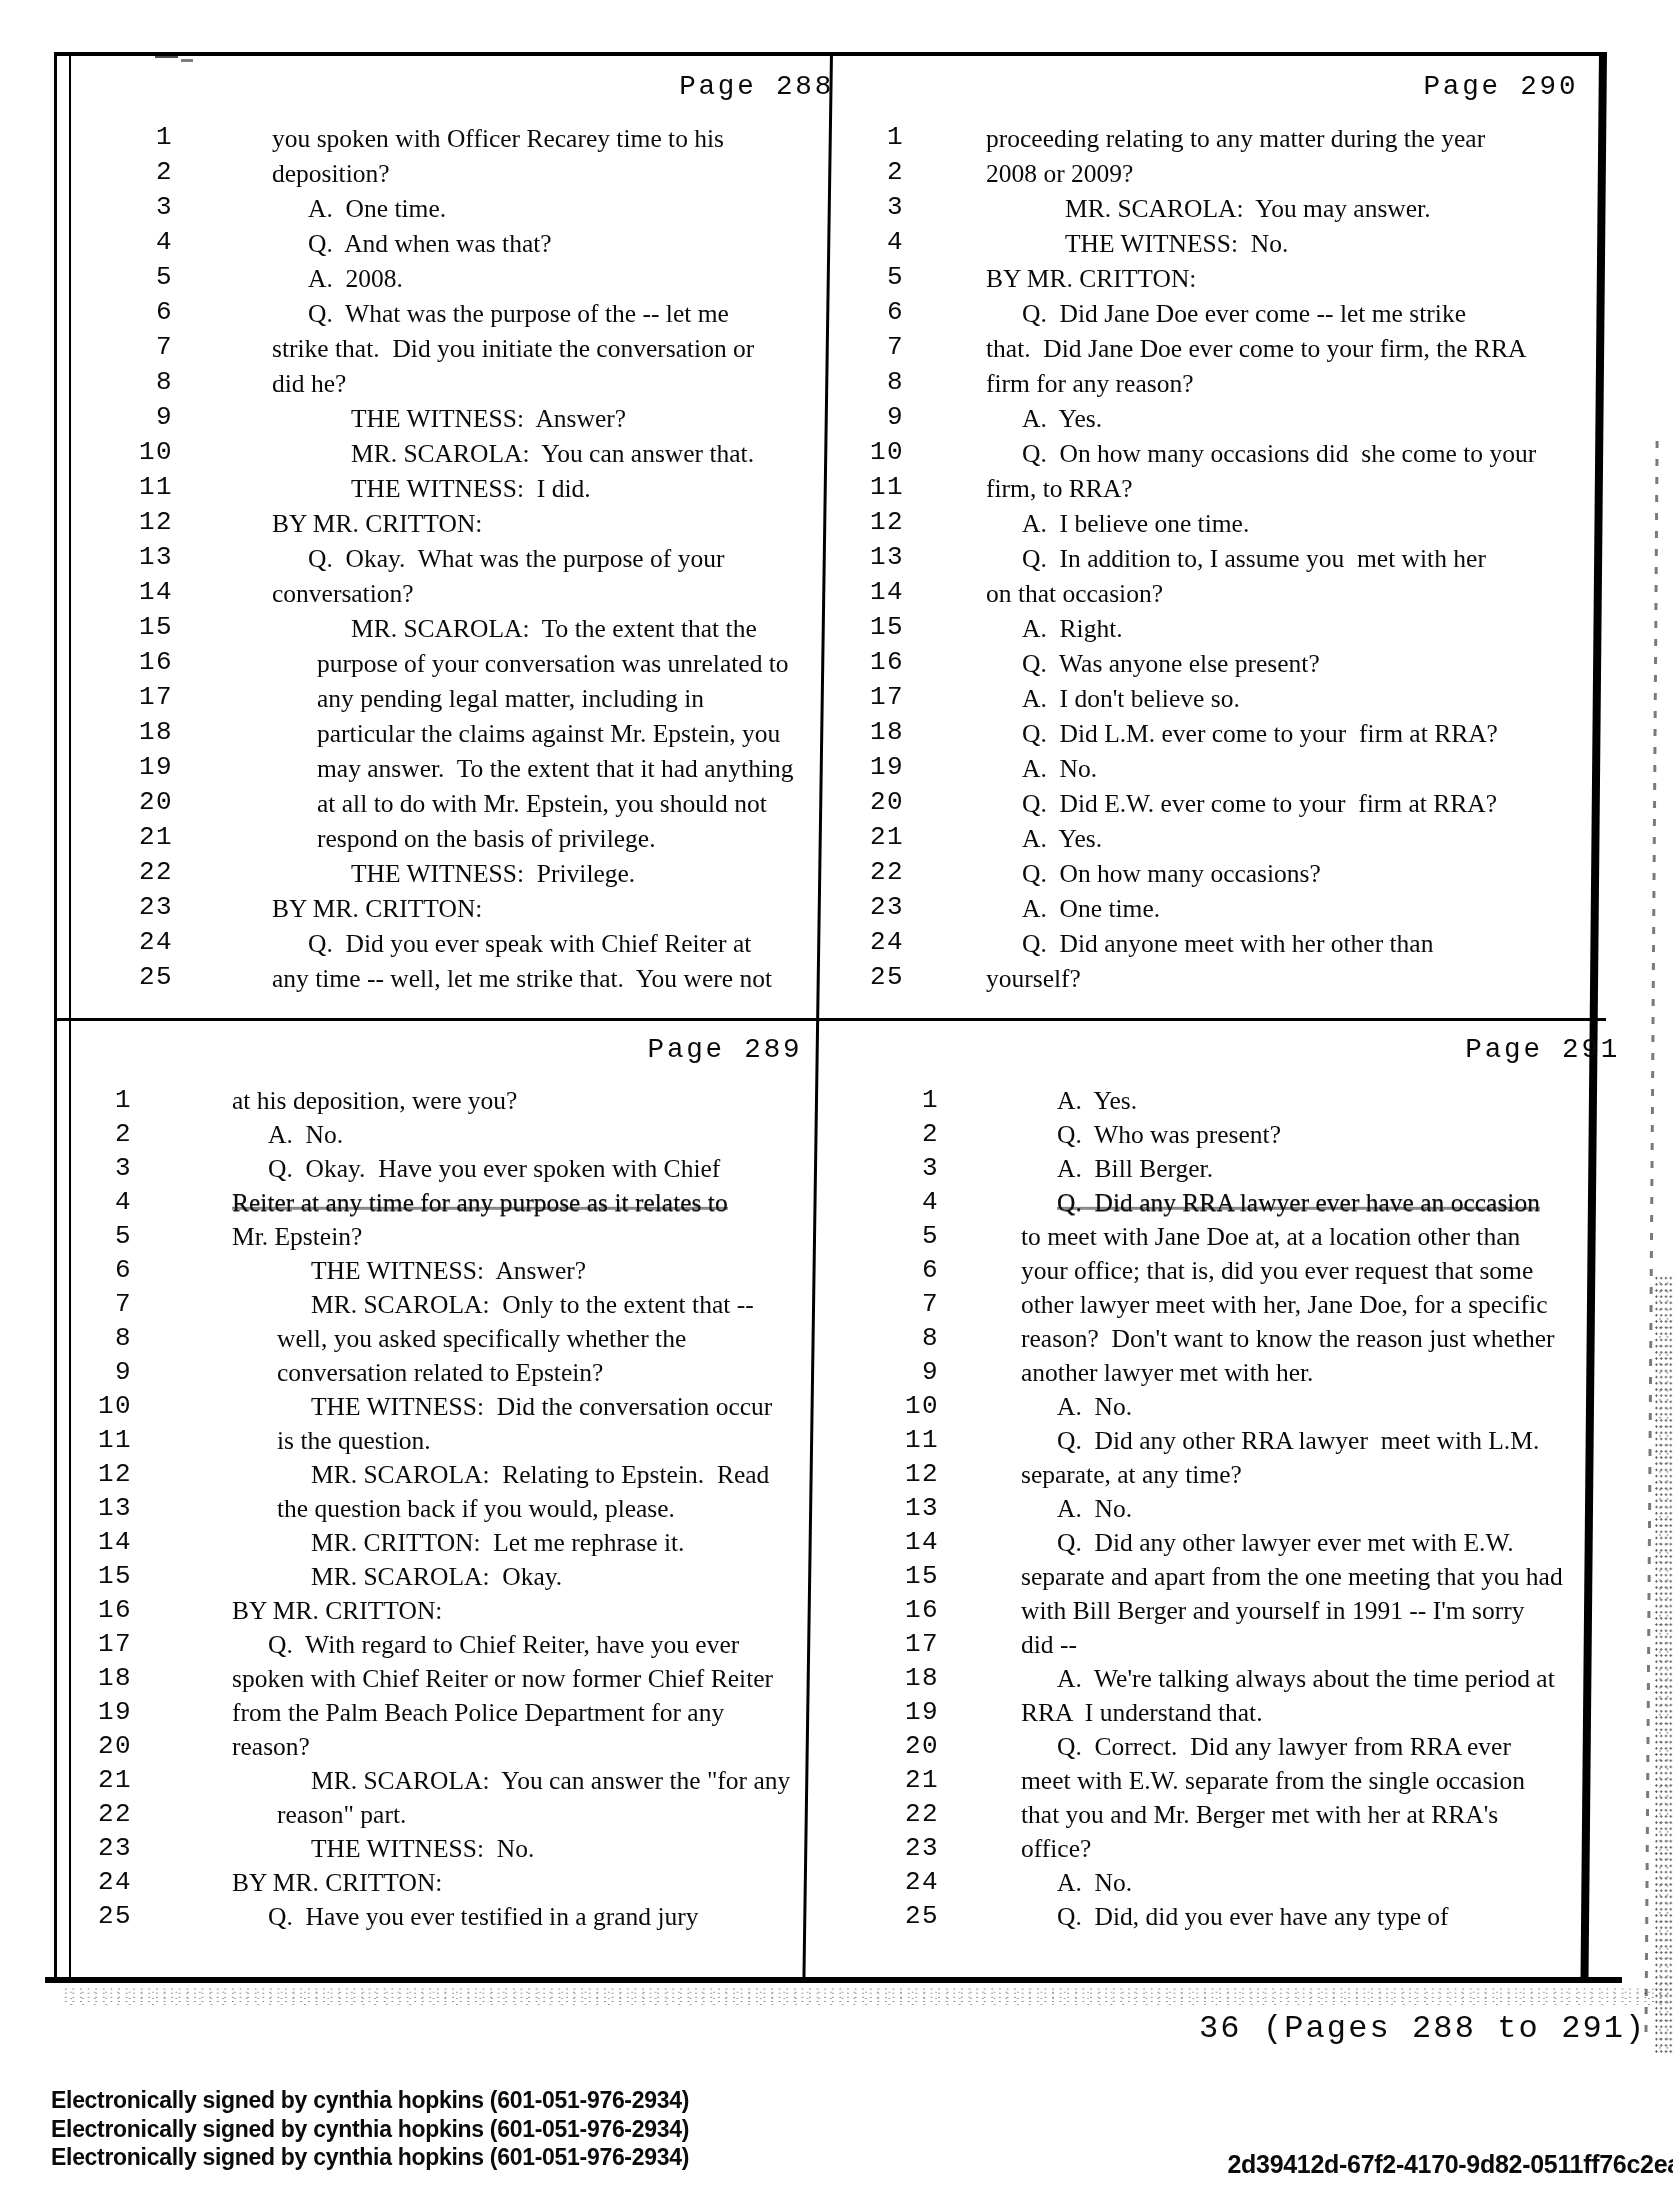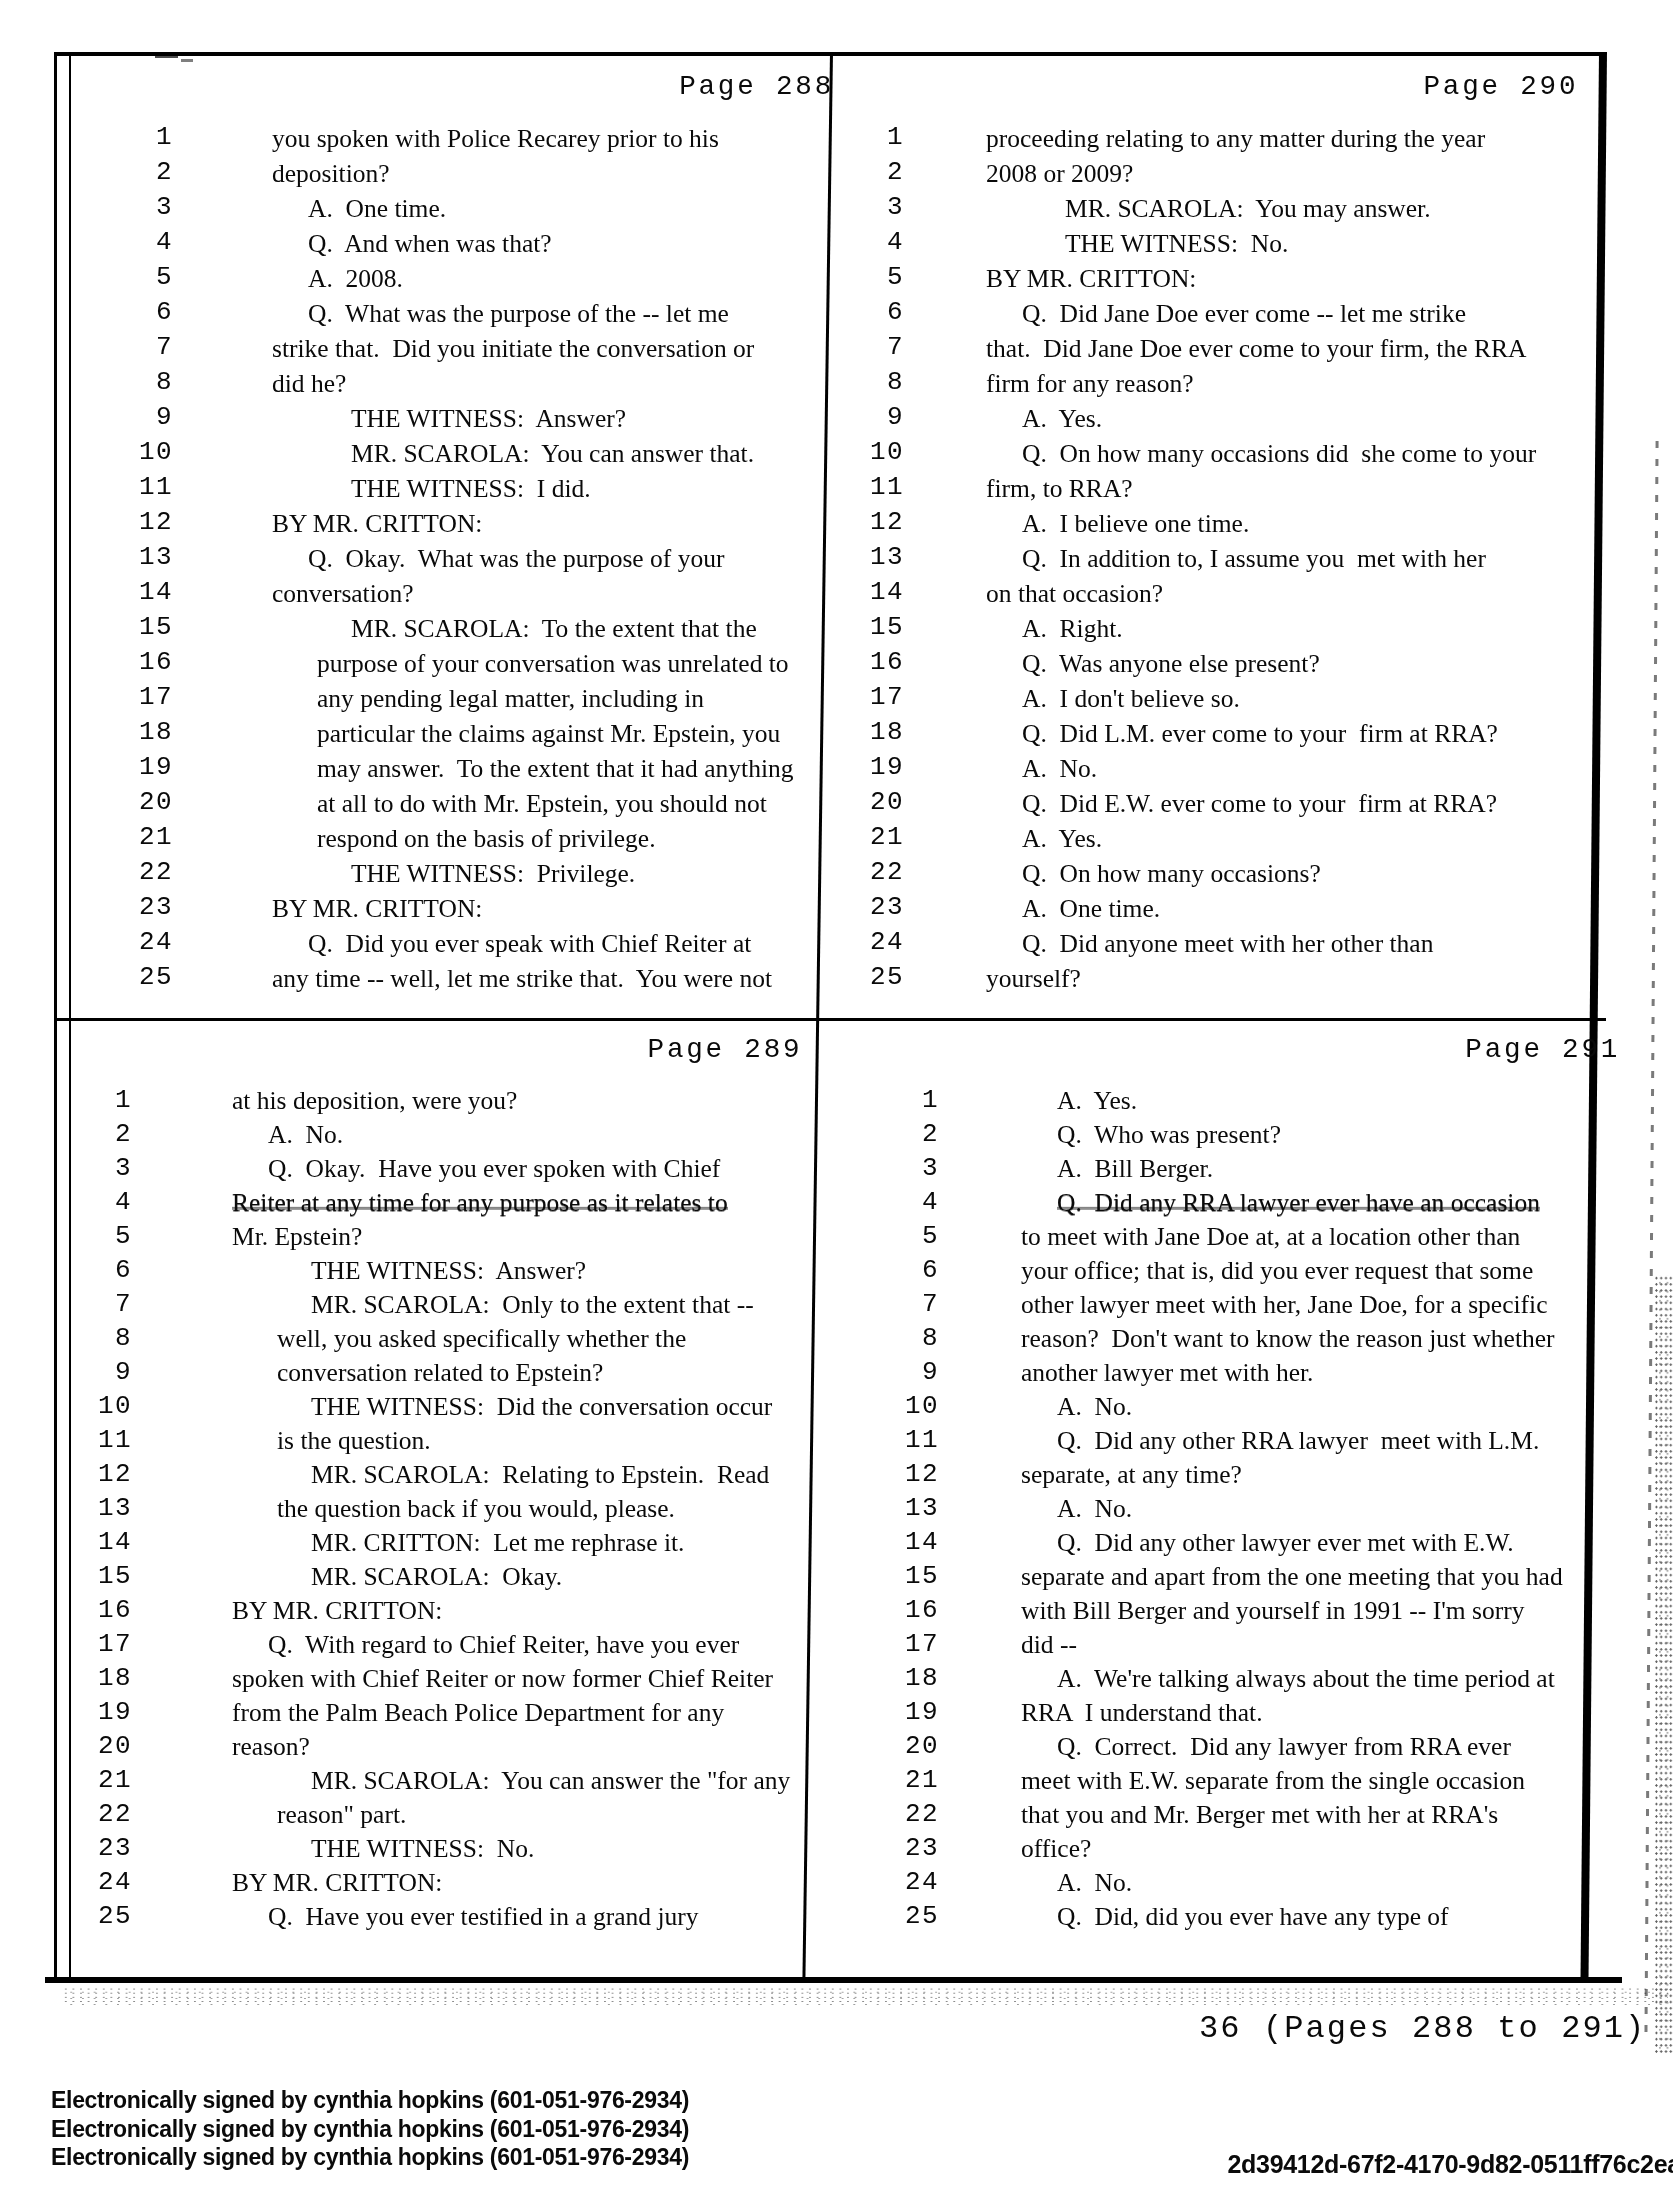--- a/index.html
+++ b/index.html
@@ -116,21 +116,21 @@
 
   <div class="noise-bottom"></div>
   <div class="noise-right-dash"></div>
   <div class="noise-right-band"></div>
   <div class="noise-top-mark"></div>
   <div class="noise-top-mark2"></div>
 
   <div class="quad q1">
     <div class="page-head">Page 288</div>
     <div class="lines">
-        <div class="tline i0"><span class="ln">1</span><span class="lt">you spoken with Police Recarey prior to his</span></div>
+        <div class="tline i0"><span class="ln">1</span><span class="lt">you spoken with Officer Recarey time to his</span></div>
         <div class="tline i0"><span class="ln">2</span><span class="lt">deposition?</span></div>
         <div class="tline i1"><span class="ln">3</span><span class="lt">A.  One time.</span></div>
         <div class="tline i1"><span class="ln">4</span><span class="lt">Q.  And when was that?</span></div>
         <div class="tline i1"><span class="ln">5</span><span class="lt">A.  2008.</span></div>
         <div class="tline i1"><span class="ln">6</span><span class="lt">Q.  What was the purpose of the -- let me</span></div>
         <div class="tline i0"><span class="ln">7</span><span class="lt">strike that.  Did you initiate the conversation or</span></div>
         <div class="tline i0"><span class="ln">8</span><span class="lt">did he?</span></div>
         <div class="tline i3"><span class="ln">9</span><span class="lt">THE WITNESS:  Answer?</span></div>
         <div class="tline i3"><span class="ln">10</span><span class="lt">MR. SCAROLA:  You can answer that.</span></div>
         <div class="tline i3"><span class="ln">11</span><span class="lt">THE WITNESS:  I did.</span></div>

